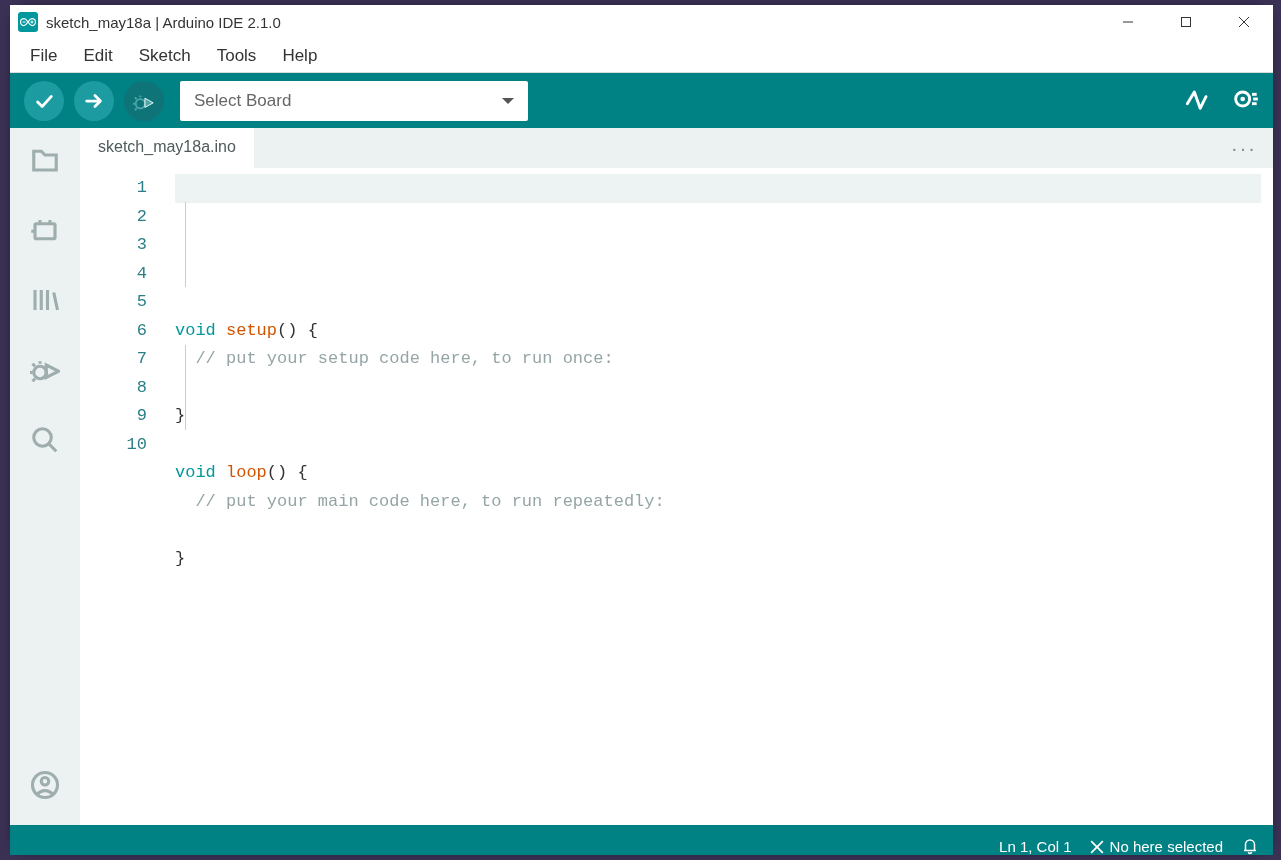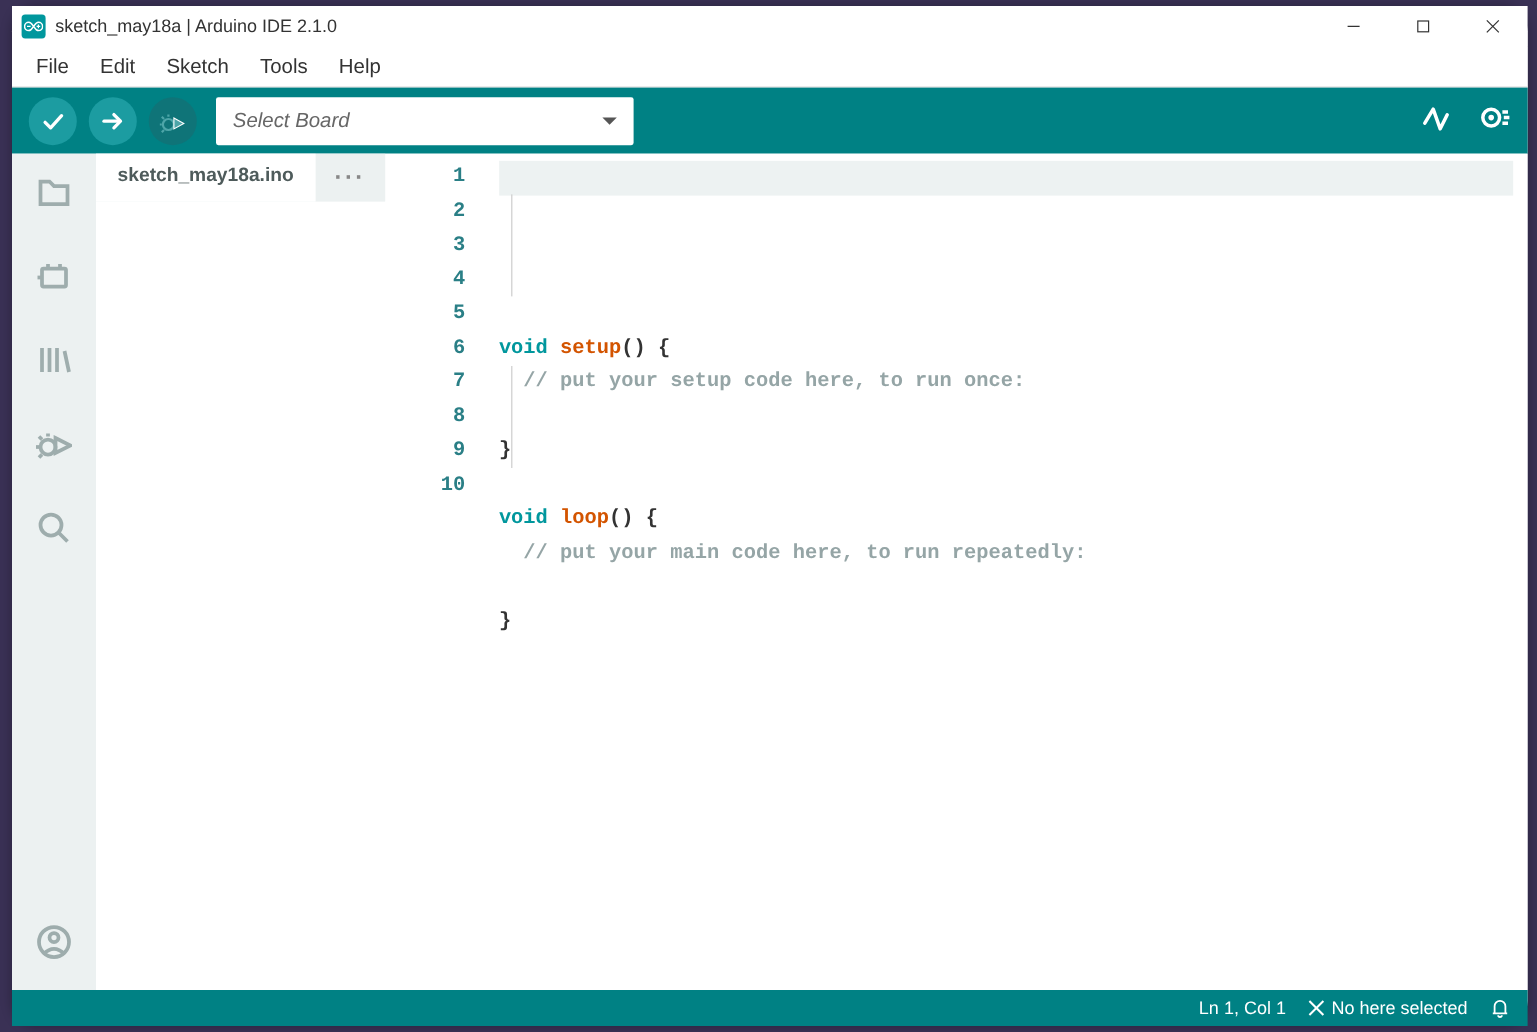--- a/index.html
+++ b/index.html
@@ -13,21 +13,21 @@
     .titlebar-text { font-size: 15px; color: #333; }
     .window-controls { margin-left: auto; display: flex; }
     .window-control { width: 58px; height: 34px; display: flex; align-items: center; justify-content: center; cursor: pointer; }
     .window-control svg { width: 12px; height: 12px; }
 
     
     .menubar { height: 34px; background: #fff; display: flex; align-items: center; padding-left: 10px; gap: 6px; border-bottom: 1px solid #ddd; text-align: center; }
     .menuitem { padding: 4px 10px; font-size: 17px; color: #333; cursor: pointer; }
 
     
-    .toolbar { height: 55px; background: #008184; display: flex; align-items: center; padding: 0 14px; gap: 10px; font-style: italic; }
+    .toolbar { height: 55px; background: #008184; display: flex; align-items: center; padding: 0 14px; gap: 10px; }
     .tool-btn { width: 40px; height: 40px; border-radius: 50%; display: flex; align-items: center; justify-content: center; cursor: pointer; }
     .tool-btn.light { background: #1c9ca1; }
     .tool-btn.dark { background: #0f7478; }
     .tool-btn svg { width: 22px; height: 22px; fill: #fff; stroke: #fff; }
     .board-select { width: 348px; height: 40px; background: #fff; border-radius: 2px; display: flex; align-items: center; padding: 0 14px; cursor: pointer; margin-left: 6px; }
     .board-select-text { font-size: 17px; color: #666; flex: 1; }
     .board-select-arrow { width: 0; height: 0; border-left: 6px solid transparent; border-right: 6px solid transparent; border-top: 6px solid #555; }
     .toolbar-right { margin-left: auto; display: flex; gap: 18px; align-items: center;}
     .toolbar-right-icon { cursor: pointer; }
     .toolbar-right-icon svg { stroke: #fff; fill: none; }
@@ -35,39 +35,39 @@
     
     .main { flex: 1; display: flex; overflow: hidden; }
 
     
     .sidebar { width: 70px; background: #ecf1f1; display: flex; flex-direction: column; align-items: center; padding-top: 12px; gap: 30px; }
     .sidebar-btn { width: 40px; height: 40px; display: flex; align-items: center; justify-content: center; cursor: pointer; }
     .sidebar-btn svg { stroke: #9eadad; fill: none; width: 30px; height: 30px; stroke-width: 2.5; }
     .sidebar-bottom { margin-top: auto; margin-bottom: 20px; }
 
     
-    .editor-area { flex: 1; display: flex; flex-direction: row; background: #fff; font-weight: bold; }
+    .editor-area { flex: 1; display: flex; flex-direction: column; background: #fff; }
     .tabbar { height: 40px; background: #ecf1f1; display: flex; align-items: flex-end; }
     .tab { height: 40px; background: #fff; padding: 0 18px; display: flex; align-items: center; font-size: 16px; color: #4e5b5b; border-bottom: 2px solid transparent; cursor: pointer; }
     .tabbar-more { margin-left: auto; padding: 0 16px; height: 40px; display: flex; align-items: center; cursor: pointer; color: #888; font-size: 20px; letter-spacing: 2px; }
     
     .editor { flex: 1; display: flex; font-family: "Consolas", "Courier New", monospace; font-size: 17px; line-height: 28.5px; overflow: hidden; position:relative; }
     .gutter { width: 95px; text-align: right; padding-right: 28px; color: #2a7f86; padding-top: 6px; user-select:none;}
     .code { flex: 1; padding-top: 6px; white-space: pre; color: #333; position: relative; }
     .code-line { height: 28.5px; }
     .line-highlight { position: absolute; left: 0; right: 12px; top: 6px; height: 28.5px; background: #edf2f2; z-index: 0; }
     .code-content { position: relative; z-index: 1; }
     .indent-guide { position: absolute; left: 10px; top: 34px; width: 1px; background: #ccc; z-index:1;}
     .kw { color: #00979d; }
     .fn { color: #d35400; }
     .punc { color: #333; }
     .cmt { color: #95a5a6; }
 
     
-    .statusbar { height: 30px; background: #008184; display: flex; align-items: center; padding: 0 14px; color: #fff; font-size: 15px; gap: 18px; justify-content: flex-end;}
+    .statusbar { height: 30px; background: #008184; display: flex; align-items: flex-end; padding: 0 14px; color: #fff; font-size: 15px; gap: 18px; justify-content: flex-end;}
     .status-item { display: flex; align-items: center; gap: 6px; cursor: pointer; }
   </style>
 </head>
 <body>
 
 <div class="window">
 
   <div class="titlebar">
     <div class="titlebar-icon">
       <svg width="16" height="10" viewBox="0 0 32 16">

